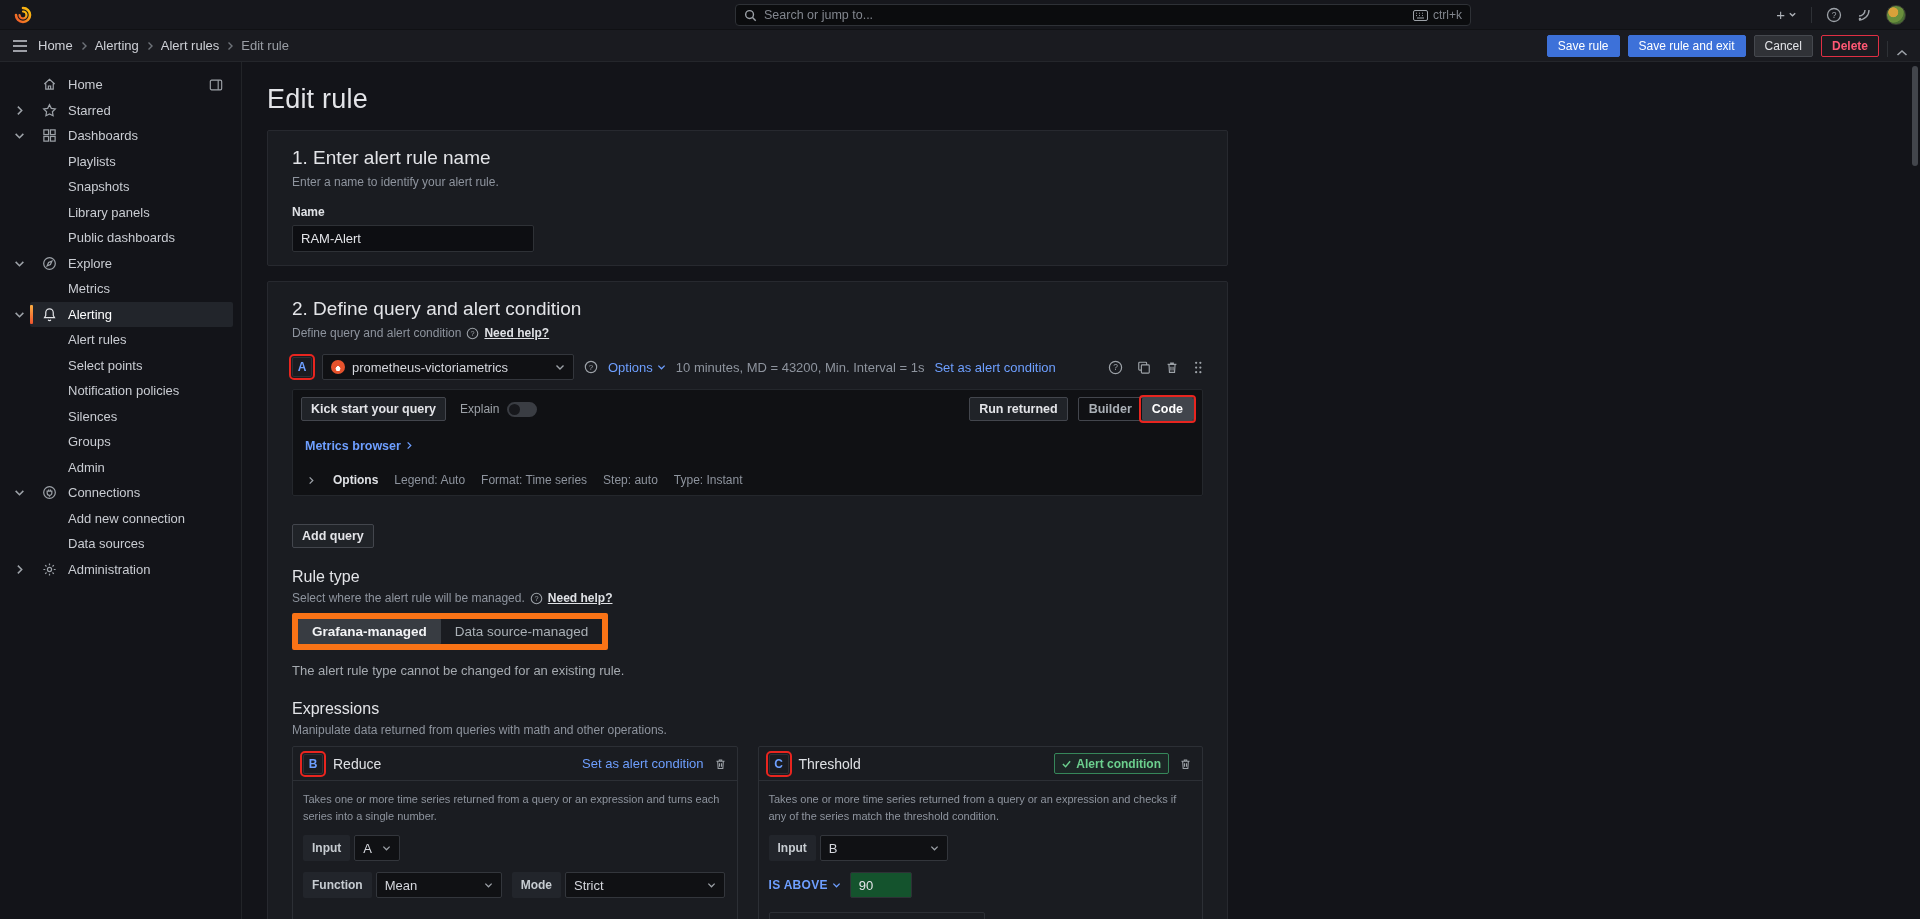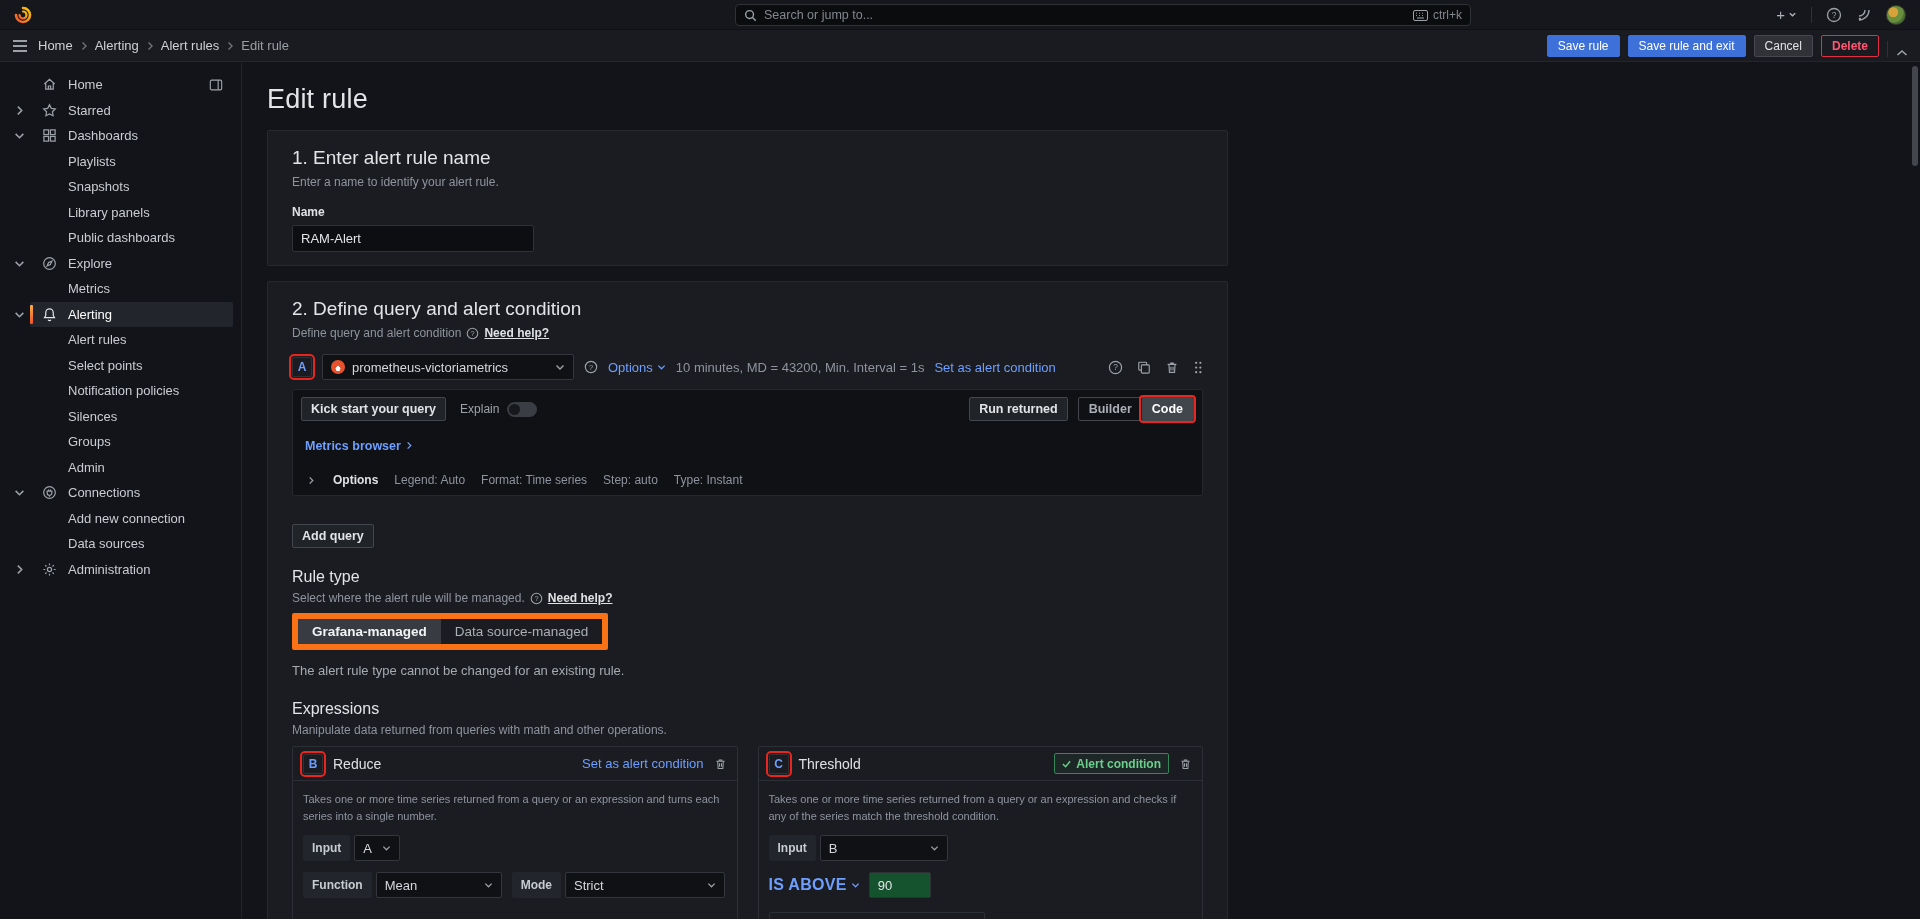--- a/index.html
+++ b/index.html
@@ -103,21 +103,21 @@
   .cardhead { height:34px; display:flex; align-items:center; gap:10px; padding:0 10px; border-bottom:1px solid #2c2f35; }
   .cardtitle { font-size:14px; color:#dfe1e5; }
   .cardhead .right { margin-left:auto; display:flex; align-items:center; gap:10px; }
   .greenbadge { display:flex; align-items:center; gap:5px; border:1px solid #36875a; background:rgba(43,108,68,.15); color:#6ccf8e; font-size:12px; font-weight:600; height:21px; padding:0 7px; border-radius:2px; }
   .cardbody { padding:10px 10px 14px 10px; }
   .carddesc { font-size:11px; color:#8e949e; line-height:1.5; }
   .frow { display:flex; align-items:center; gap:4px; margin-top:11px; }
   .chip { background:#22252b; color:#c7ccd1; font-size:12px; font-weight:600; height:26px; display:inline-flex; align-items:center; padding:0 9px; border-radius:2px; }
   .smallsel { height:26px; }
   .numinput { width:62px; height:26px; background:#14532d; border:1px solid #2e3136; border-radius:2px; color:#e3e4e8; font-size:13px; padding:4px 8px; font-family:inherit; }
-  .isabove { font-size:16px; font-weight:700; letter-spacing:.3px; }
+  .isabove { font-size:12px; font-weight:700; letter-spacing:.3px; }
   .recoverybox { margin-top:14px; display:inline-flex; align-items:center; gap:9px; border:1px solid #2c2f35; border-radius:2px; padding:6px 10px; font-size:13px; color:#dfe1e5; }
 
   .scrollthumb { position:absolute; right:2px; top:66px; width:6px; height:100px; border-radius:3px; background:#43464c; }
 </style>
 </head>
 <body>
 
 <header class="topnav">
   <div class="logo">
     <svg width="18" height="18" viewBox="0 0 18 18">

